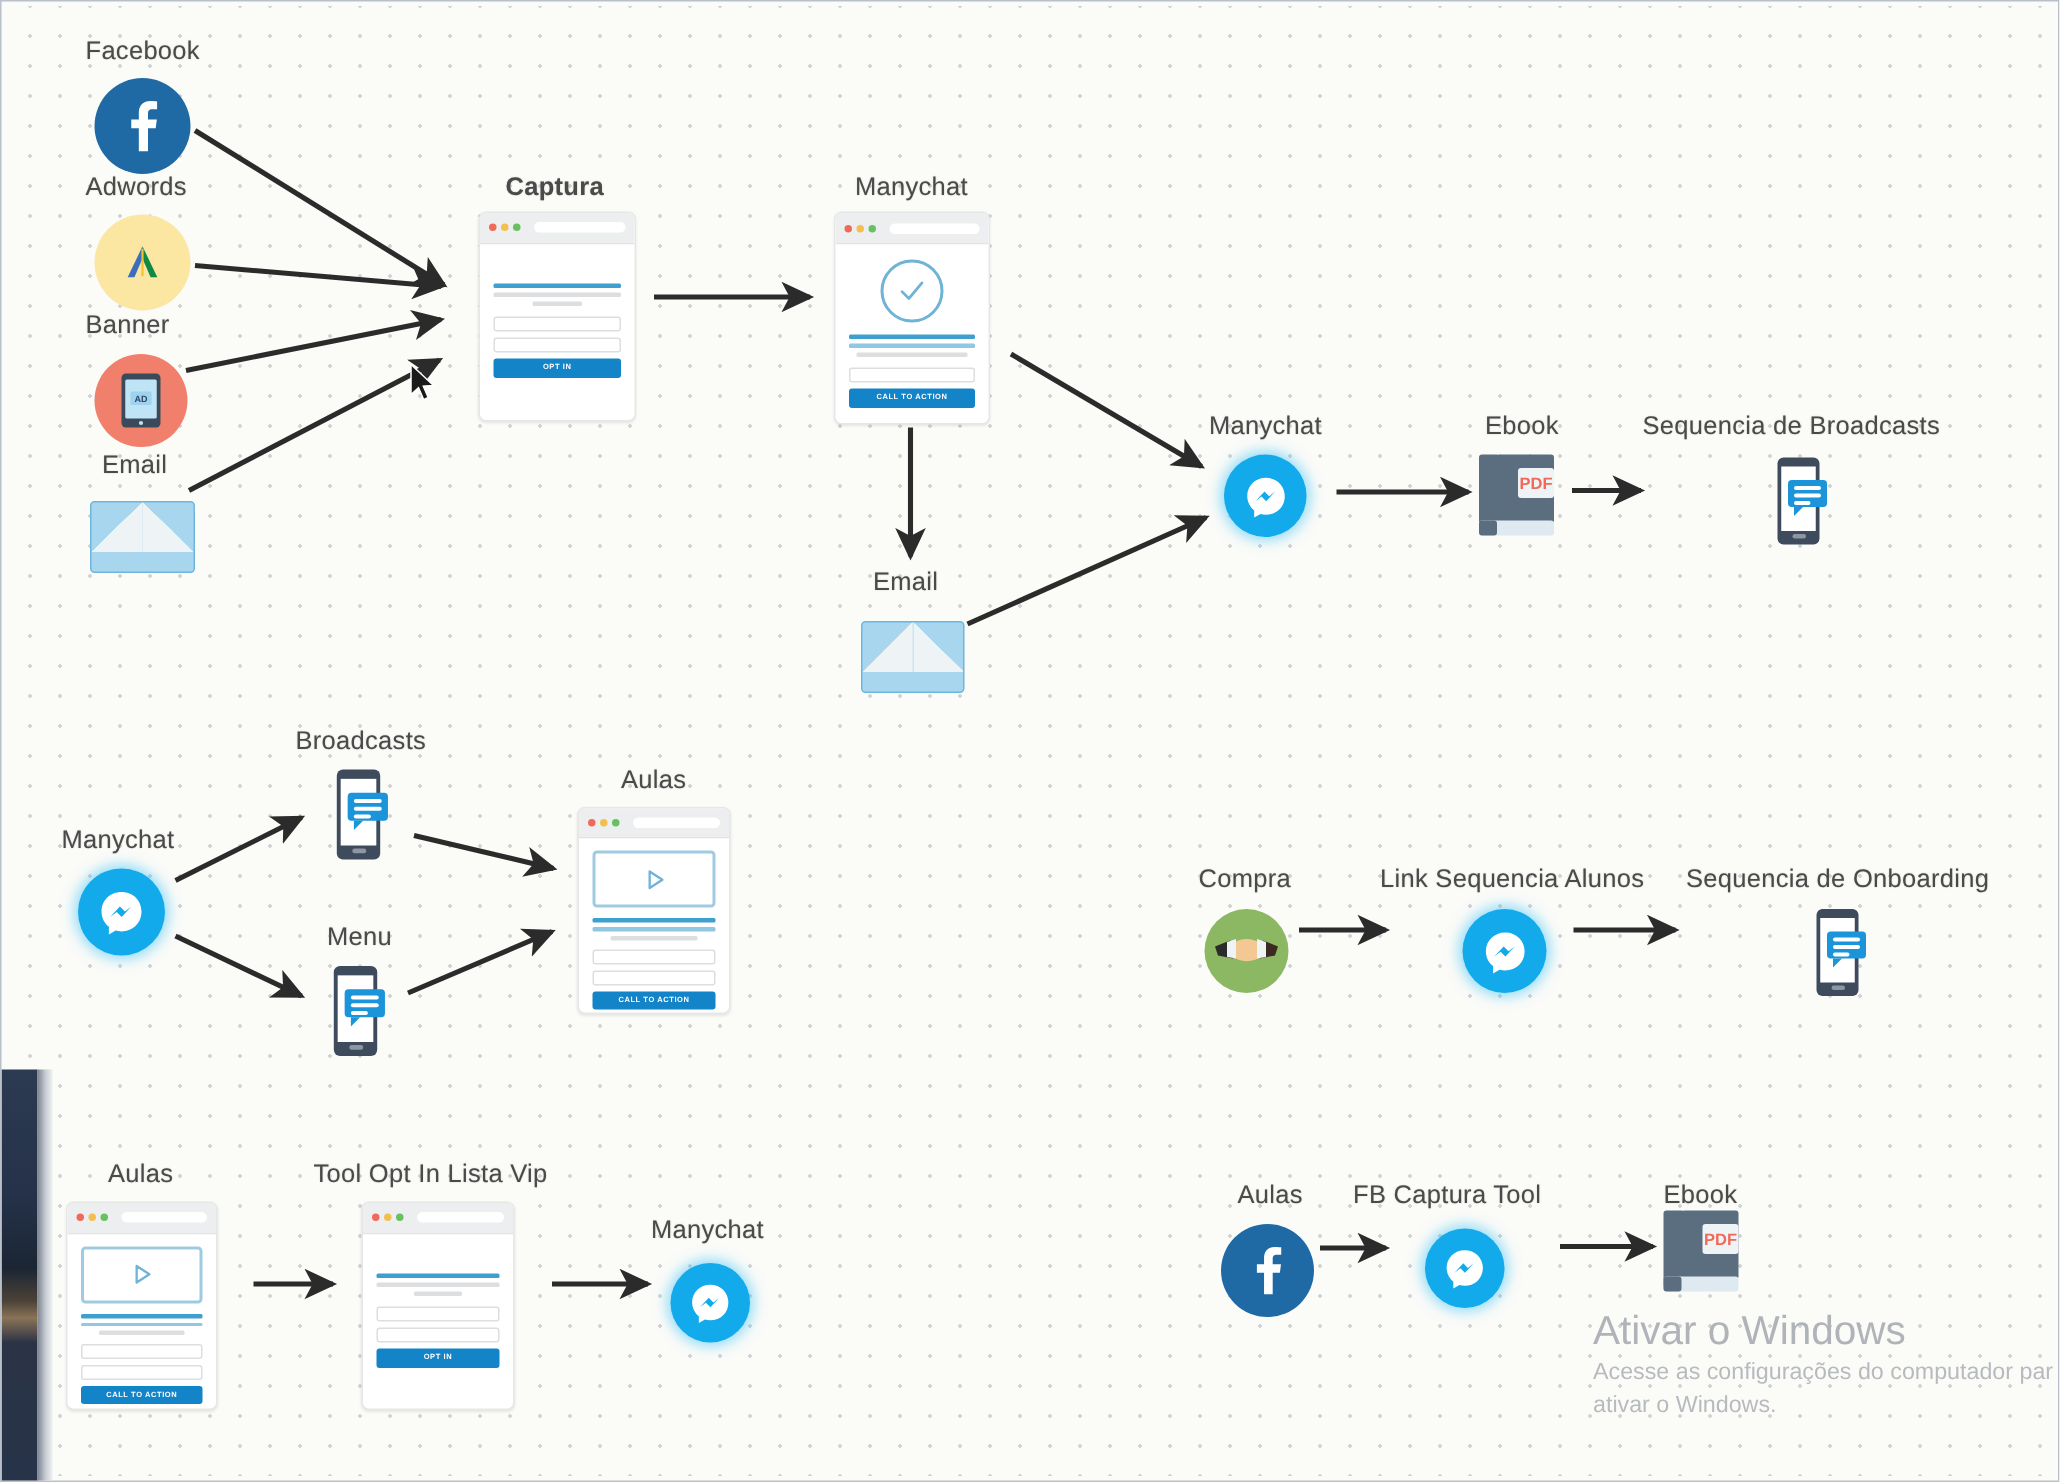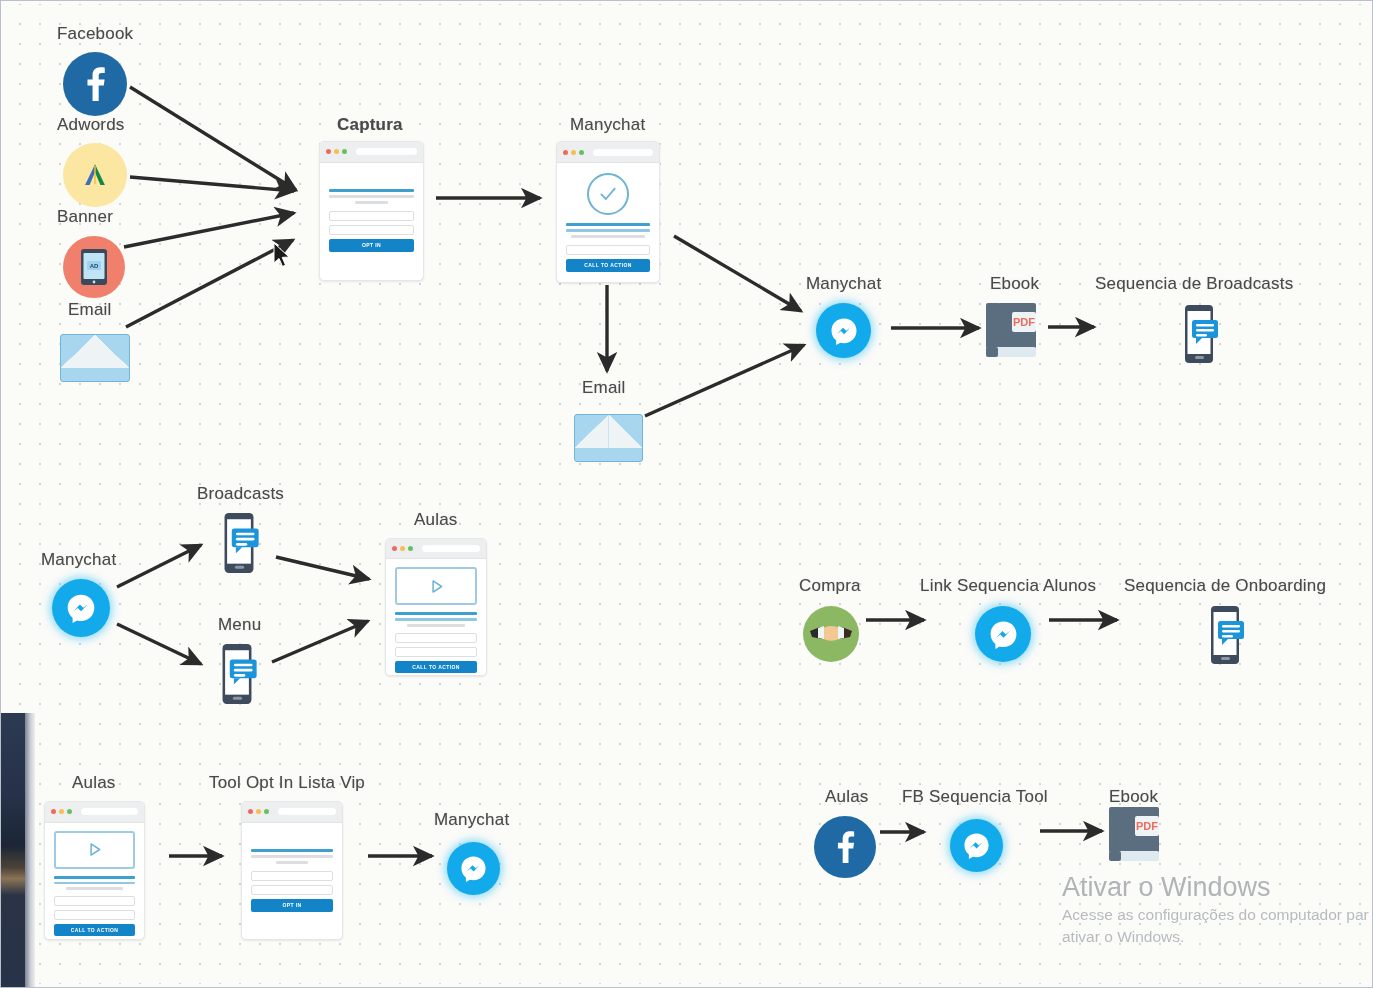--- a/index.html
+++ b/index.html
@@ -384,21 +384,21 @@
       </svg>
     </div>
 
     <div class="lbl" style="left:821px;top:783px;">Aulas</div>
     <div class="circ fb" style="left:810px;top:812px;width:62px;height:62px;">
       <svg width="32" height="32" viewBox="0 0 24 24">
           <path fill="#ffffff" d="M14.6 24V13.1h3.6l.55-4.2h-4.15V6.2c0-1.2.34-2.03 2.07-2.03h2.2V.42C18.5.33 17.2.2 15.67.2c-3.2 0-5.4 1.96-5.4 5.56v3.14H6.7v4.2h3.57V24z"></path>
         </svg>
     </div>
 
-    <div class="lbl" style="left:898px;top:783px;">FB Sequencia Tool</div>
+    <div class="lbl" style="left:898px;top:783px;">FB Captura Tool</div>
     <div class="circ msg" style="left:946px;top:815px;width:53px;height:53px;">
       <svg width="29" height="29" viewBox="0 0 24 24">
         <path fill="#ffffff" d="M12 2C6.3 2 2 6.2 2 11.7c0 3.1 1.4 5.9 3.7 7.7v3.8l3.4-1.9c.9.25 1.9.4 2.9.4 5.7 0 10-4.2 10-9.9C22 6.2 17.7 2 12 2z"></path>
         <path fill="#12aaea" d="M6.3 14.5 L11.2 9.3 L13.7 11.8 L16.9 9.3 L12.1 14.5 L9.6 12 z"></path>
       </svg>
     </div>
 
     <div class="lbl" style="left:1105px;top:783px;">Ebook</div>
     <div class="ebook" style="left:1098px;top:800px;">
       <svg width="66" height="62" viewBox="0 0 66 62">

